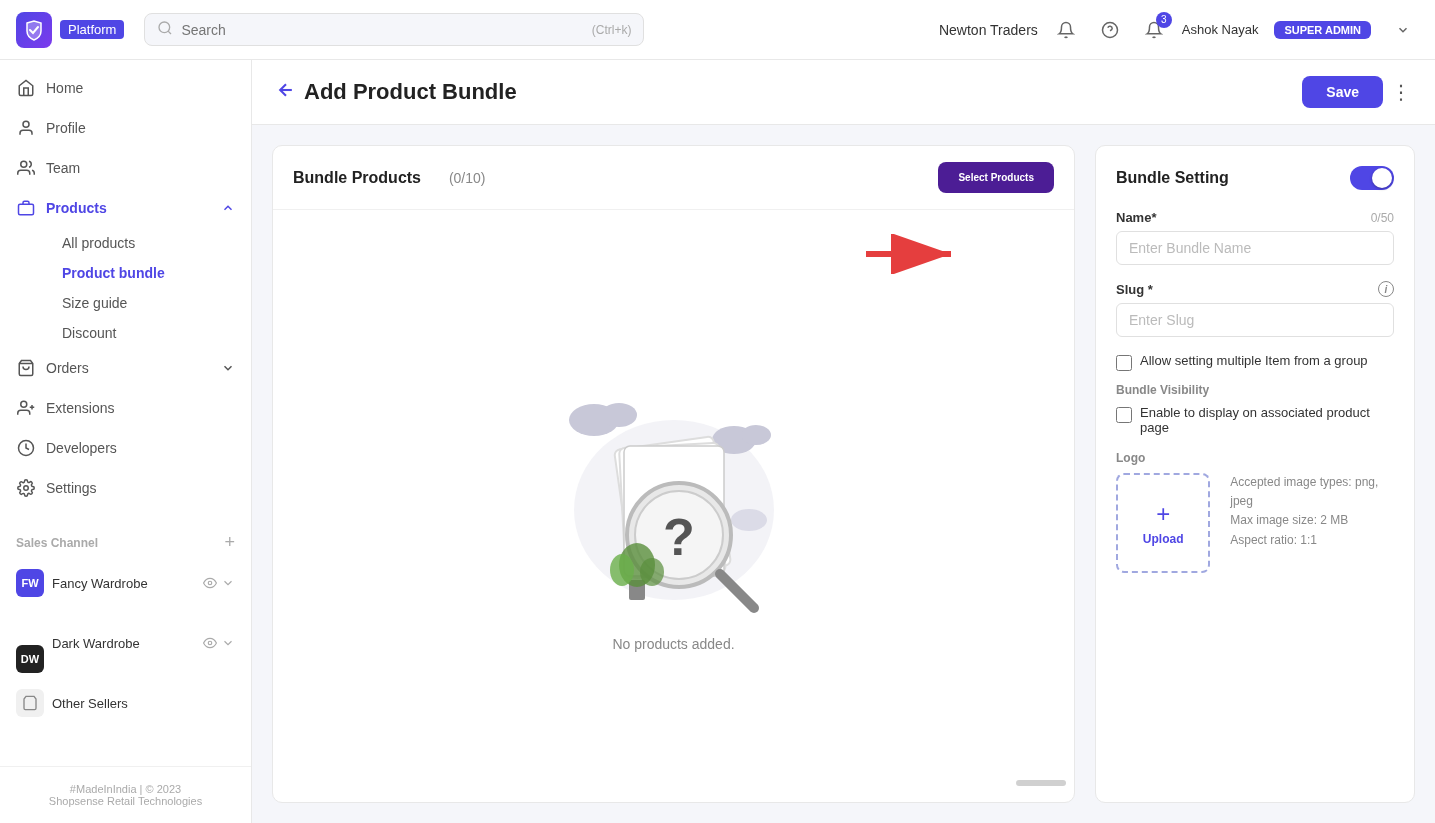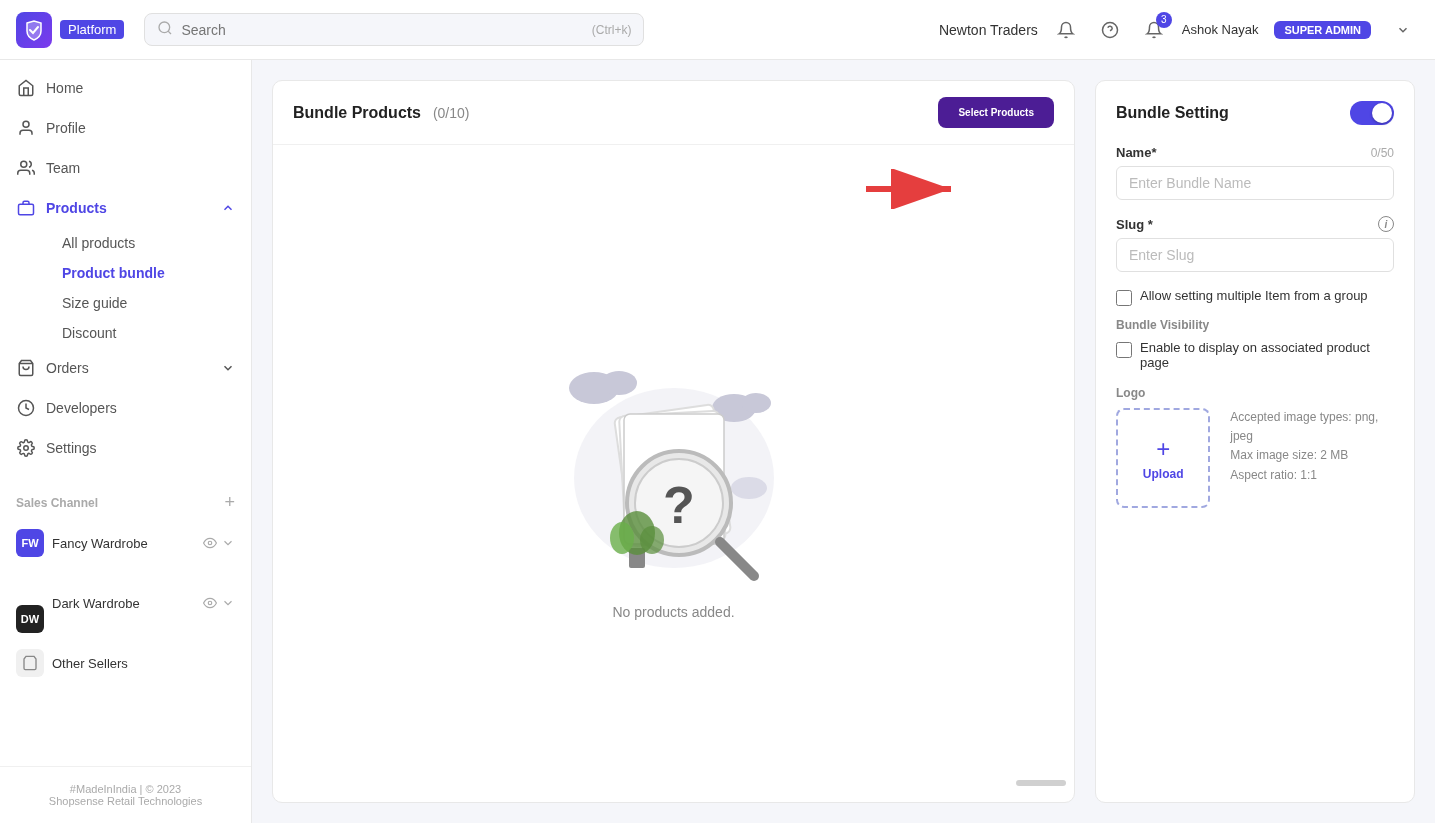--- a/index.html
+++ b/index.html
@@ -48,21 +48,21 @@
     .back-btn { background: none; border: none; cursor: pointer; color: #4f46e5; font-size: 18px; margin-right: 8px; }
     .page-title { font-size: 22px; font-weight: 700; color: #222; }
     .header-actions { display: flex; gap: 8px; align-items: center; }
     .save-btn { background: #4f46e5; color: white; border: none; padding: 8px 24px; border-radius: 8px; font-size: 14px; font-weight: 600; cursor: pointer; }
     .more-btn { background: none; border: none; cursor: pointer; color: #555; font-size: 20px; }
 
     
     .bundle-products-panel { flex: 1; background: #fff; border-radius: 10px; border: 1px solid #e8e8e8; display: flex; flex-direction: column; overflow: hidden; }
     .bundle-products-header { display: flex; align-items: center; justify-content: space-between; padding: 16px 20px; border-bottom: 1px solid #f0f0f0; }
     .bundle-products-title { font-size: 16px; font-weight: 700; color: #222; }
-    .bundle-count { color: #888; font-size: 14px; font-weight: 400; margin-left: 8px; }
+    .bundle-count { color: #888; font-size: 14px; font-weight: 400; margin-left: 24px; }
     .select-products-btn { background: #4c1d95; color: white; border: none; padding: 10px 20px; border-radius: 8px; font-size: 10px; font-weight: 600; cursor: pointer; }
     .bundle-products-body { flex: 1; display: flex; flex-direction: column; align-items: center; justify-content: center; position: relative; }
     .no-products-text { color: #888; font-size: 14px; margin-top: 16px; }
 
     
     .bundle-settings-panel { width: 320px; background: #fff; border-radius: 10px; border: 1px solid #e8e8e8; flex-shrink: 0; padding: 20px; overflow-y: auto; }
     .settings-header { display: flex; align-items: center; justify-content: space-between; margin-bottom: 20px; }
     .settings-title { font-size: 16px; font-weight: 700; color: #222; }
     .toggle-switch { width: 44px; height: 24px; background: #4f46e5; border-radius: 12px; position: relative; cursor: pointer; flex-shrink: 0; }
     .toggle-knob { width: 20px; height: 20px; background: white; border-radius: 50%; position: absolute; top: 2px; right: 2px; transition: left 0.2s; box-shadow: 0 1px 3px rgba(0,0,0,0.3); }
@@ -208,20 +208,31 @@
                 <line x1="3" y1="6" x2="21" y2="6"></line>
                 <path d="M16 10a4 4 0 0 1-8 0"></path>
               </svg>
           </span>
           <span style="flex:1;">Orders</span>
           <svg width="14" height="14" fill="none" stroke="currentColor" stroke-width="2.5" viewBox="0 0 24 24">
               <polyline points="6 9 12 15 18 9"></polyline>
             </svg>
         </div>
 
+        <div class="sidebar-item">
+          <span class="item-icon">
+            <svg width="18" height="18" fill="none" stroke="currentColor" stroke-width="2" viewBox="0 0 24 24">
+                <path d="M17 21v-2a4 4 0 0 0-4-4H5a4 4 0 0 0-4 4v2"></path>
+                <circle cx="9" cy="7" r="4"></circle>
+                <line x1="23" y1="11" x2="17" y2="11"></line>
+                <line x1="20" y1="8" x2="20" y2="14"></line>
+              </svg>
+          </span>
+          <span>Extensions</span>
+        </div>
 
         <div class="sidebar-item">
           <span class="item-icon">
             <svg width="18" height="18" fill="none" stroke="currentColor" stroke-width="2" viewBox="0 0 24 24">
                 <circle cx="12" cy="12" r="10"></circle>
                 <polyline points="12 6 12 12 16 14"></polyline>
               </svg>
           </span>
           <span>Developers</span>
         </div>
@@ -277,20 +288,35 @@
       </div>
 
       <div class="sidebar-footer">
         <div>#MadeInIndia | © 2023</div>
         <div>Shopsense Retail Technologies</div>
       </div>
     </div>
 
     <div class="content-area">
 
+      <div class="page-header">
+        <div style="display:flex;align-items:center;">
+          <button class="back-btn">
+            <svg width="20" height="20" fill="none" stroke="#4f46e5" stroke-width="2.5" viewBox="0 0 24 24">
+                <line x1="19" y1="12" x2="5" y2="12"></line>
+                <polyline points="12 19 5 12 12 5"></polyline>
+              </svg>
+          </button>
+          <span class="page-title">Add Product Bundle</span>
+        </div>
+        <div class="header-actions">
+          <button class="save-btn">Save</button>
+          <button class="more-btn">⋮</button>
+        </div>
+      </div>
 
       <div class="page-body">
 
         <div class="bundle-products-panel">
           <div class="bundle-products-header">
             <div>
               <span class="bundle-products-title">Bundle Products</span>
               <span class="bundle-count">(0/10)</span>
             </div>
             <button class="select-products-btn">Select Products</button>

